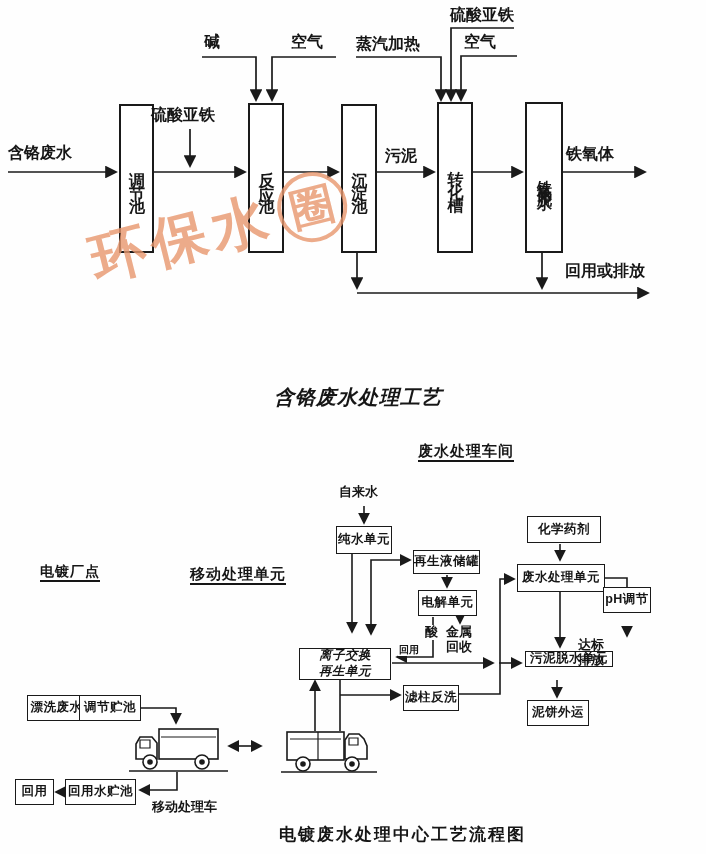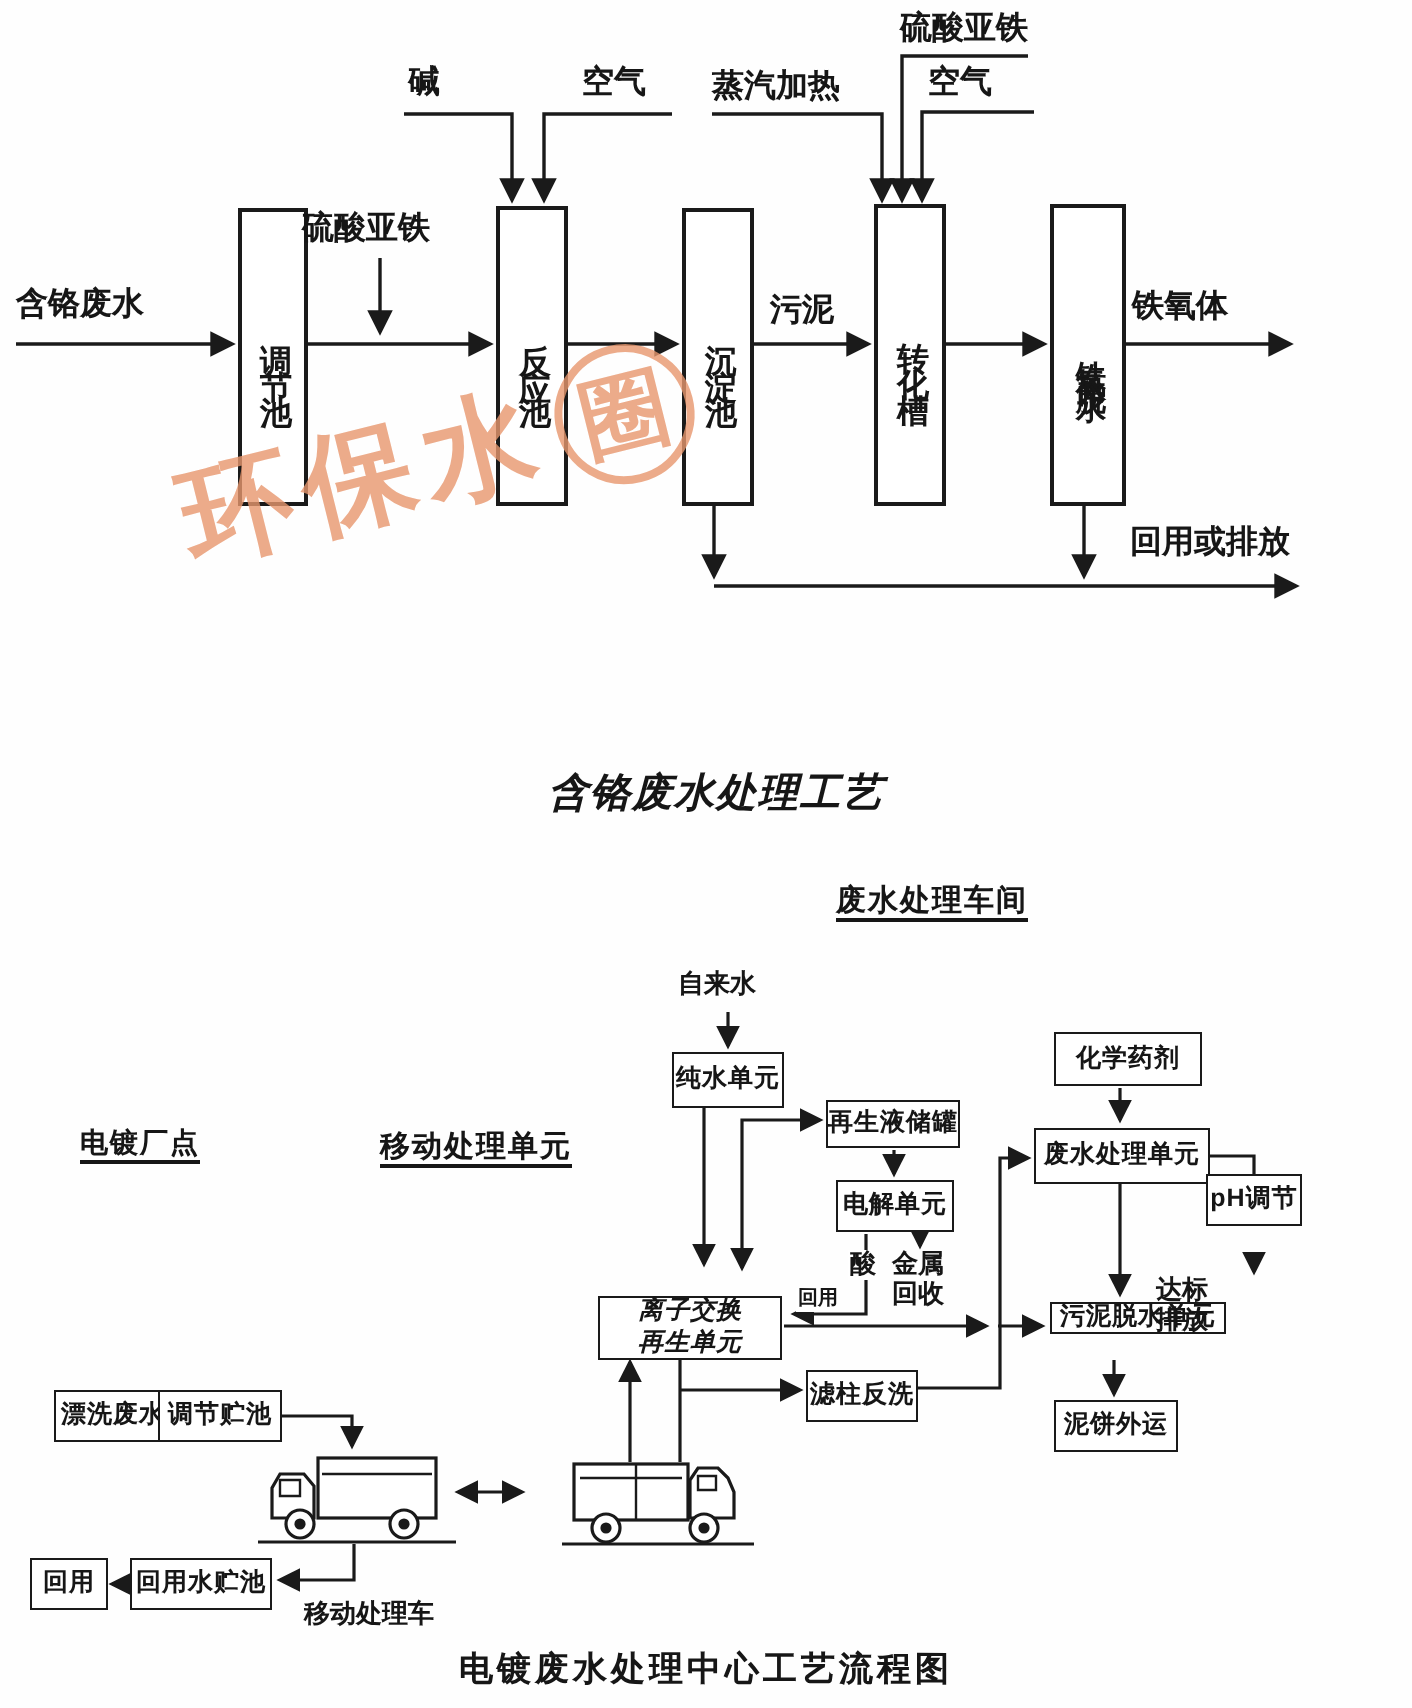--- a/index.html
+++ b/index.html
@@ -19,21 +19,21 @@
   }
   .vbox.tight{letter-spacing:4px;font-size:15px;}
   .box{
     position:absolute;z-index:2;border:1.6px solid #1a1a1a;background:#fff;
     display:flex;align-items:center;justify-content:center;
     font-weight:bold;font-size:12.5px;text-align:center;line-height:1.25;
     white-space:pre-line;letter-spacing:0.5px;box-sizing:border-box;
   }
   .hdr{text-decoration:underline;text-decoration-thickness:1.6px;text-underline-offset:4px;letter-spacing:1px;}
   .title{font-style:italic;font-size:20px;text-align:center;letter-spacing:1px;}
-  .caption{font-size:17px;text-align:center;letter-spacing:2px;}
+  .caption{font-size:17px;text-align:right;letter-spacing:2px;}
   .wm{
     position:absolute;left:92px;top:224px;z-index:3;opacity:0.8;
     transform:rotate(-14deg);transform-origin:left center;
     font-weight:bold;display:flex;align-items:center;white-space:nowrap;
   }
   .wm-main{font-size:56px;letter-spacing:6px;}
   .wm-circle{
     display:inline-flex;align-items:center;justify-content:center;
     width:62px;height:62px;border:4px solid;border-radius:50%;
     font-size:44px;margin-left:6px;

